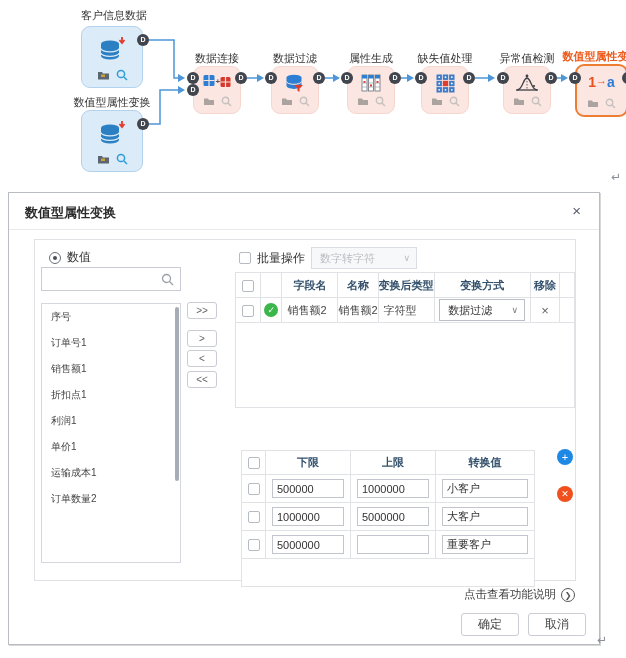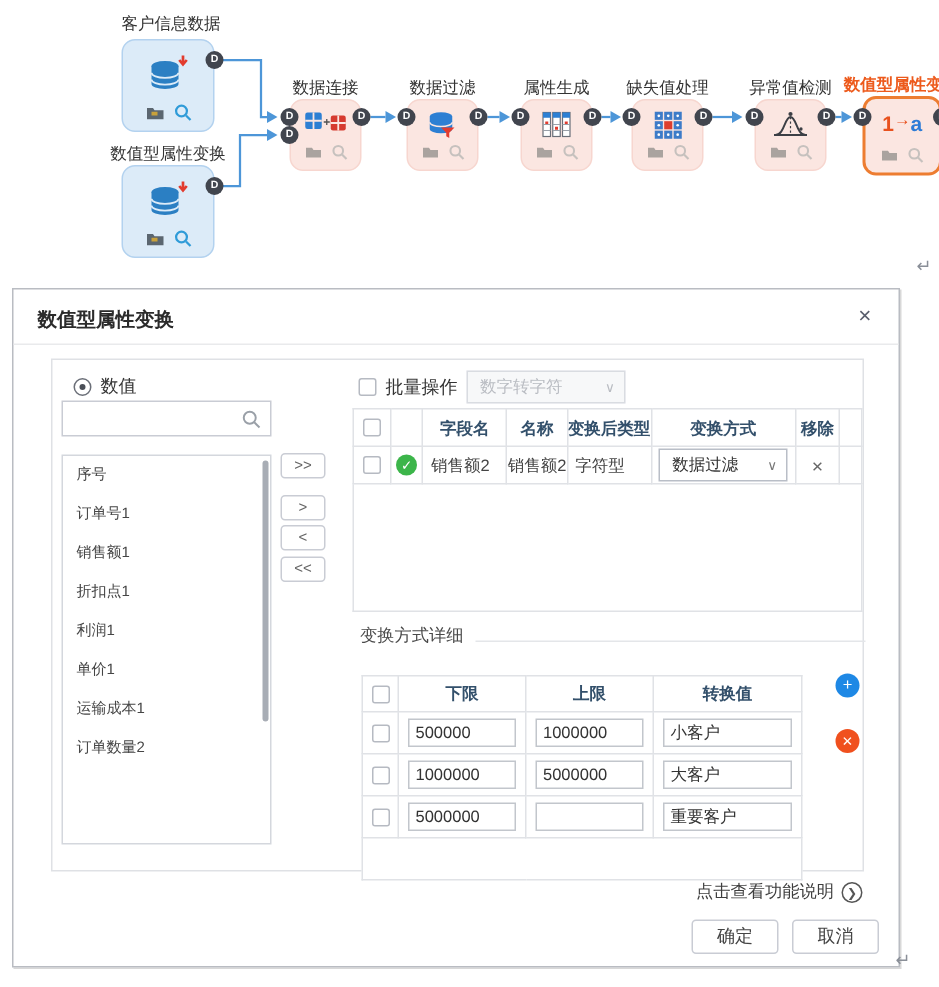--- a/index.html
+++ b/index.html
@@ -406,24 +406,20 @@
           </td>
           <td><span class="xmark">×</span></td>
           <td></td>
         </tr>
         <tr style="height:85px;">
               <td colspan="8" style="border-top:1px solid #e0e2e6;"></td>
             </tr>
       </tbody>
         </table>
 
-      <div class="det-title">
-        <span>变换方式详细</span>
-          <i></i>
-      </div>
 
       <table class="dt">
         <colgroup>
             <col style="width:24px">
             <col style="width:85px">
             <col style="width:85px">
             <col style="width:99px">
           </colgroup>
         <tbody>
             <tr>

